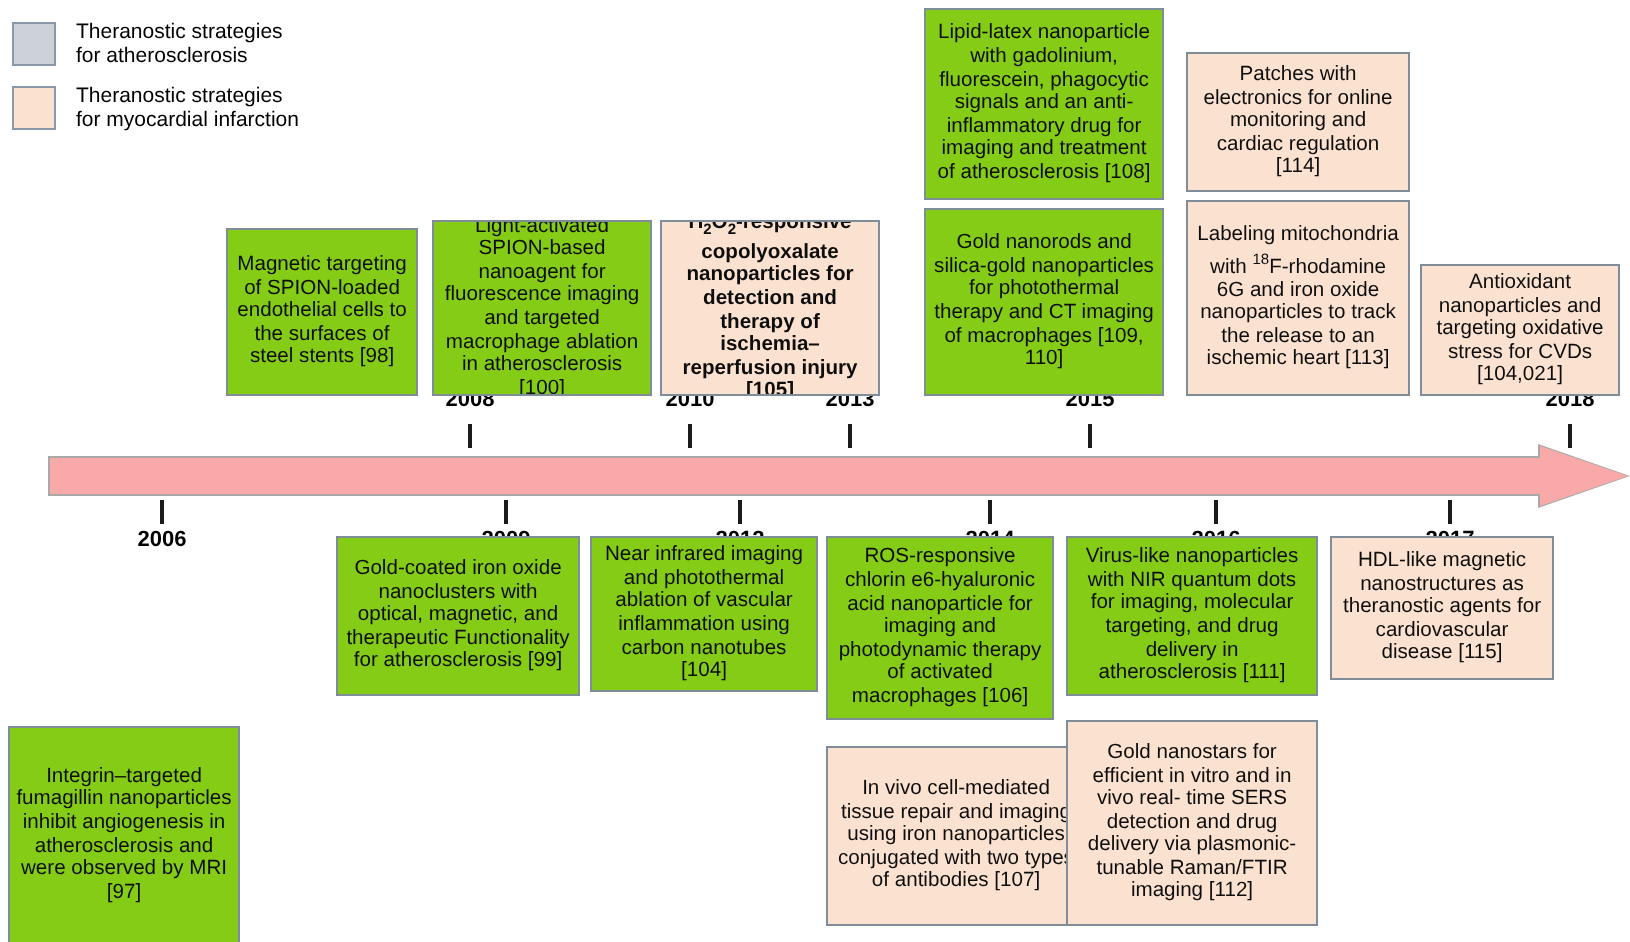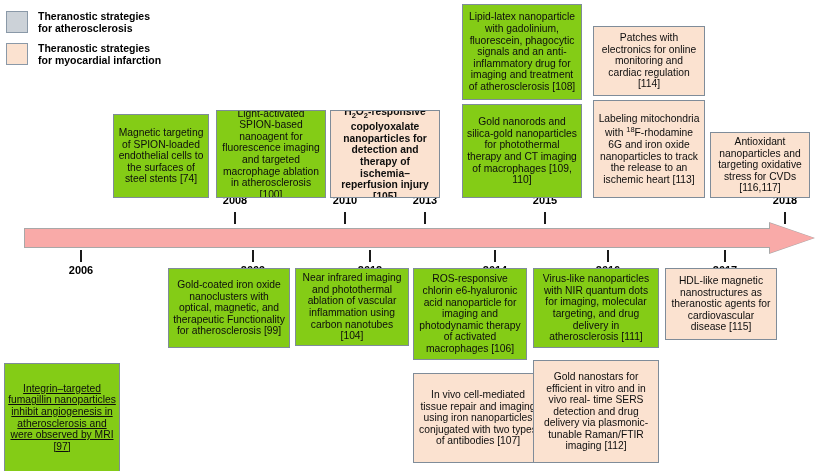--- a/index.html
+++ b/index.html
@@ -15,21 +15,21 @@
 
   
   .legend{position:absolute;left:6px;top:10px;}
   .legend-row{display:flex;align-items:center;margin-bottom:8px;}
   .legend-swatch{
     width:20px;height:20px;border:1px solid #8a99a8;margin-right:10px;flex:none;
   }
   .sw-athero{background:#ccd2d8;}
   .sw-mi{background:#fbe2d0;}
   .legend-label{
-    font-size:10.5px;font-weight:bold;line-height:12px;color:#000;white-space:pre-line;
+    font-size:10.5px;font-weight:normal;line-height:12px;color:#000;white-space:pre-line;
   }
 
   
   .axis{position:absolute;left:24px;top:226px;width:799px;height:24px;padding-left:25px;}
   .axis-bar{
     position:absolute;left:0;top:2px;width:748px;height:20px;
     background:#f9aaa8;border:1px solid #a8a8a8;box-sizing:border-box;
   }
   .axis-head{
     position:absolute;left:746px;top:-3px;width:0;height:0;
@@ -116,21 +116,21 @@
 
     <div class="yr down" style="left:57px">2006</div>
     <div class="yr down" style="left:229px">2009</div>
     <div class="yr down" style="left:346px">2012</div>
     <div class="yr down" style="left:471px">2014</div>
     <div class="yr down" style="left:584px">2016</div>
     <div class="yr down" style="left:701px">2017</div>
   </div>
 
   <div class="ebox athero" style="left:113px;top:114px;width:96px;height:84px;">
-    <span>Magnetic targeting of SPION-loaded endothelial cells to the surfaces of steel stents [74]</span>
+    <span>Magnetic targeting of SPION-loaded endothelial cells to the surfaces of steel stents [98]</span>
   </div>
 
   <div class="ebox athero" style="left:216px;top:110px;width:110px;height:88px;">
     <span>Light-activated SPION-based nanoagent  for fluorescence imaging and targeted macrophage ablation in atherosclerosis [100]</span>
   </div>
 
   <div class="ebox mi" style="left:330px;top:110px;width:110px;height:88px;font-weight:bold;">
     <span>H<sub>2</sub>O<sub>2</sub>-responsive copolyoxalate nanoparticles for detection and therapy of ischemia–reperfusion injury [105]</span>
   </div>
 
@@ -144,25 +144,25 @@
 
   <div class="ebox mi" style="left:593px;top:26px;width:112px;height:70px;">
     <span>Patches with electronics for online monitoring and cardiac regulation [114]</span>
   </div>
 
   <div class="ebox mi" style="left:593px;top:100px;width:112px;height:98px;">
     <span>Labeling mitochondria with <sup>18</sup>F-rhodamine 6G and iron oxide nanoparticles to track the release to an ischemic heart [113]</span>
   </div>
 
   <div class="ebox mi" style="left:710px;top:132px;width:100px;height:66px;">
-    <span>Antioxidant nanoparticles and targeting oxidative stress for CVDs [116,117]</span>
+    <span>Antioxidant nanoparticles and targeting oxidative stress for CVDs [104,021]</span>
   </div>
 
 
-  <div class="ebox athero" style="left:4px;top:363px;width:116px;height:109px;text-decoration:underline;">
+  <div class="ebox athero" style="left:4px;top:363px;width:116px;height:109px;">
     <span>Integrin–targeted fumagillin nanoparticles inhibit angiogenesis in atherosclerosis and were observed by MRI [97]</span>
   </div>
 
   <div class="ebox athero" style="left:168px;top:268px;width:122px;height:80px;">
     <span>Gold-coated iron oxide nanoclusters with optical, magnetic, and therapeutic Functionality for atherosclerosis  [99]</span>
   </div>
 
 
   <div class="ebox athero" style="left:295px;top:268px;width:114px;height:78px;">
     <span>Near infrared imaging and photothermal ablation of vascular inflammation using carbon nanotubes [104]</span>

